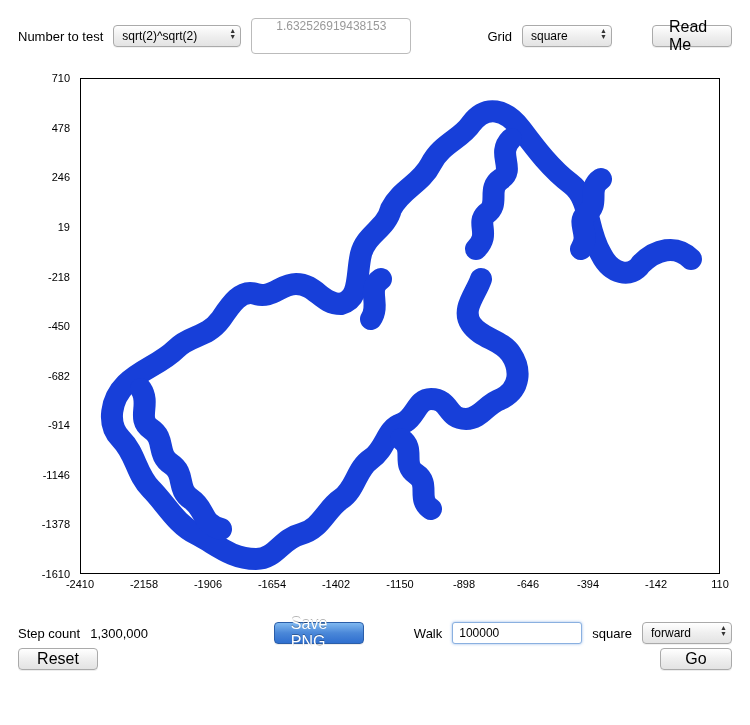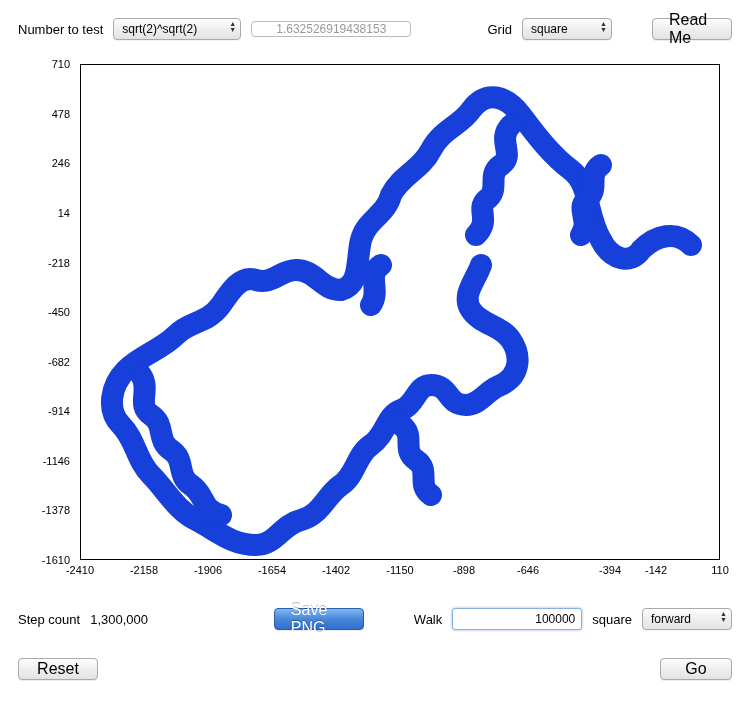--- a/index.html
+++ b/index.html
@@ -36,21 +36,21 @@
     position: absolute;
     right: 4px;
     top: 2px;
     display: flex;
     flex-direction: column;
     line-height: 6px;
     font-size: 7px;
     color: #333;
   }
   .num-field {
-    height: 16px;
+    height: 36px;
     width: 160px;
     border: 1px solid #bbb;
     border-radius: 4px;
     background: #fff;
     color: #999;
     font-size: 12px;
     text-align: center;
     padding: 0 6px;
   }
   .mac-btn {
@@ -92,35 +92,35 @@
     width: 640px;
     height: 496px;
     border: 1px solid #000;
     overflow: hidden;
     background: #fff;
   }
   .bottom-row {
     display: flex;
     align-items: center;
     gap: 10px;
-    margin-bottom: 28px;
+    margin-bottom: 4px;
   }
   .bottom-row2 {
     display: flex;
     align-items: center;
     gap: 1px;
   }
   .walk-input {
     height: 22px;
     width: 130px;
     border: 1px solid #8ab0e0;
     border-radius: 3px;
     background: #fff;
     font-size: 12px;
-    text-align: right;
+    text-align: left;
     padding: 0 6px;
     box-shadow: 0 0 3px rgba(80,140,220,0.6);
   }
 </style>
 </head>
 <body>
 
 <div class="top-row">
   <span class="label">Number to test</span>
   <span class="mac-select" style="width:128px">
@@ -159,38 +159,38 @@
         <path d="M 520 100 C 505 110 520 125 505 135 C 495 145 510 155 500 170"></path>
         <path d="M 300 200 C 285 210 300 225 290 240"></path>
         <path d="M 350 430 C 335 420 350 405 335 395 C 320 385 335 370 320 360"></path>
       </g>
     </svg>
   </div>
 
   <span class="ytick" style="top:4px">710</span>
   <span class="ytick" style="top:54px">478</span>
   <span class="ytick" style="top:103px">246</span>
-  <span class="ytick" style="top:153px">14</span>
+  <span class="ytick" style="top:153px">19</span>
   <span class="ytick" style="top:203px">-218</span>
   <span class="ytick" style="top:252px">-450</span>
   <span class="ytick" style="top:302px">-682</span>
   <span class="ytick" style="top:351px">-914</span>
   <span class="ytick" style="top:401px">-1146</span>
   <span class="ytick" style="top:450px">-1378</span>
   <span class="ytick" style="top:500px">-1610</span>
 
   <span class="xtick" style="left:62px">-2410</span>
   <span class="xtick" style="left:126px">-2158</span>
   <span class="xtick" style="left:190px">-1906</span>
   <span class="xtick" style="left:254px">-1654</span>
   <span class="xtick" style="left:318px">-1402</span>
   <span class="xtick" style="left:382px">-1150</span>
   <span class="xtick" style="left:446px">-898</span>
   <span class="xtick" style="left:510px">-646</span>
-  <span class="xtick" style="left:592px">-394</span>
+  <span class="xtick" style="left:570px">-394</span>
   <span class="xtick" style="left:638px">-142</span>
   <span class="xtick" style="left:702px">110</span>
 </div>
 
 <div class="bottom-row">
   <span class="label">Step count</span>
   <span class="label">1,300,000</span>
   <span class="spacer"></span>
   <span class="mac-btn primary" style="width:90px">Save PNG</span>
   <span style="width:30px"></span>

